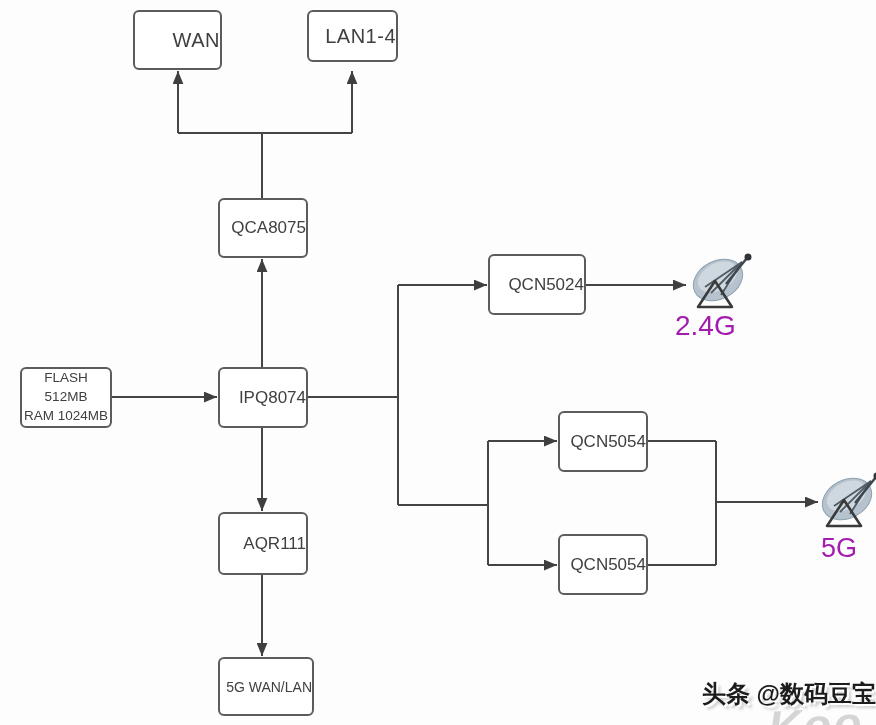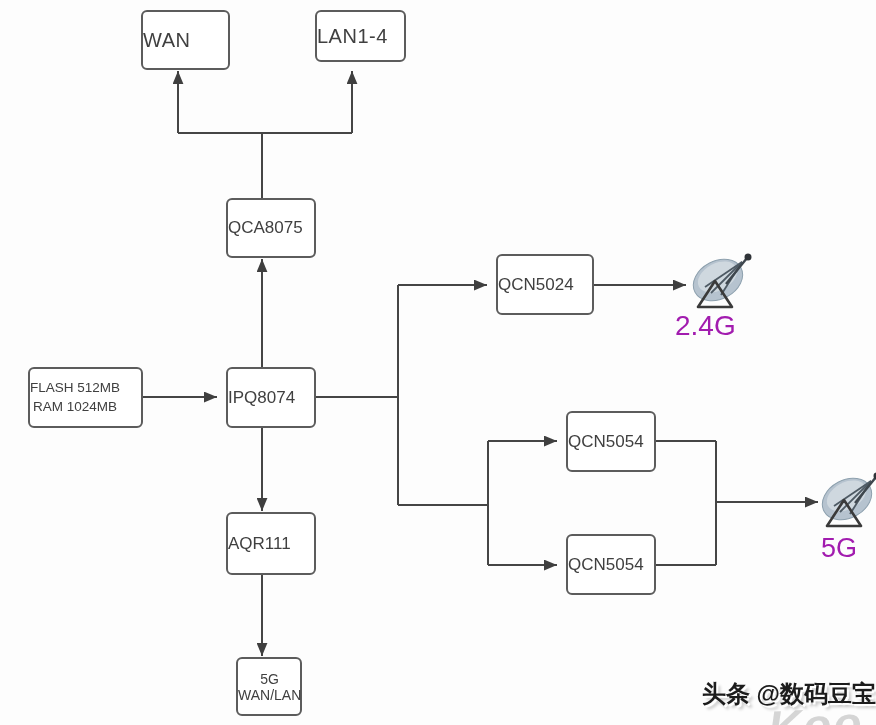--- a/index.html
+++ b/index.html
@@ -10,26 +10,25 @@
     overflow:hidden;
     font-family:"Liberation Sans","DejaVu Sans",sans-serif;
   }
   .wires{position:absolute;left:0;top:0;width:876px;height:725px;}
   .node{
     position:absolute;
     box-sizing:border-box;
     background:#ffffff;
     border:2px solid #5c5c5c;
     border-radius:6px;
-    display:flex;align-items:center;justify-content:flex-start;
+    display:flex;align-items:center;justify-content:flex-end;
     text-align:center;
     color:#404040;
     font-size:17px;
     z-index:2;
-    margin-left:8px;
   }
   .node--big{font-size:20px;letter-spacing:0.5px;}
   .node--small{font-size:13.5px;line-height:1.4;}
   .node--mid{font-size:14px;}
   .ant-label{
     position:absolute;
     color:#a21caf;
     font-size:28px;
     z-index:2;
     white-space:nowrap;
@@ -121,21 +120,21 @@
   </div>
 
   <div class="node node--big" style="left:307px;top:10px;width:91px;height:52px">
     <span>LAN1-4</span>
   </div>
 
   <div class="node" style="left:218px;top:198px;width:90px;height:60px">
     <span>QCA8075</span>
   </div>
 
-  <div class="node node--small" style="left:20px;top:367px;width:115px;height:61px">
+  <div class="node node--small" style="left:20px;top:367px;width:92px;height:61px">
     <span>
       <span>FLASH 512MB</span><br>
       <span>RAM 1024MB</span>
     </span>
   </div>
 
   <div class="node" style="left:218px;top:367px;width:90px;height:61px">
     <span>IPQ8074</span>
   </div>
 
@@ -148,21 +147,21 @@
   </div>
 
   <div class="node" style="left:558px;top:534px;width:90px;height:61px">
     <span>QCN5054</span>
   </div>
 
   <div class="node" style="left:218px;top:512px;width:90px;height:63px">
     <span>AQR111</span>
   </div>
 
-  <div class="node node--mid" style="left:228px;top:657px;width:66px;height:59px">
+  <div class="node node--mid" style="left:218px;top:657px;width:96px;height:59px">
     <span>5G WAN/LAN</span>
   </div>
 
   <div class="ant-label" style="left:675px;top:310px">2.4G</div>
   <div class="ant-label ant-label--5g" style="left:821px;top:533px">5G</div>
 
   <div class="corner-mark">Koo</div>
   <div class="credit">头条 @数码豆宝</div>
 
 </div>

